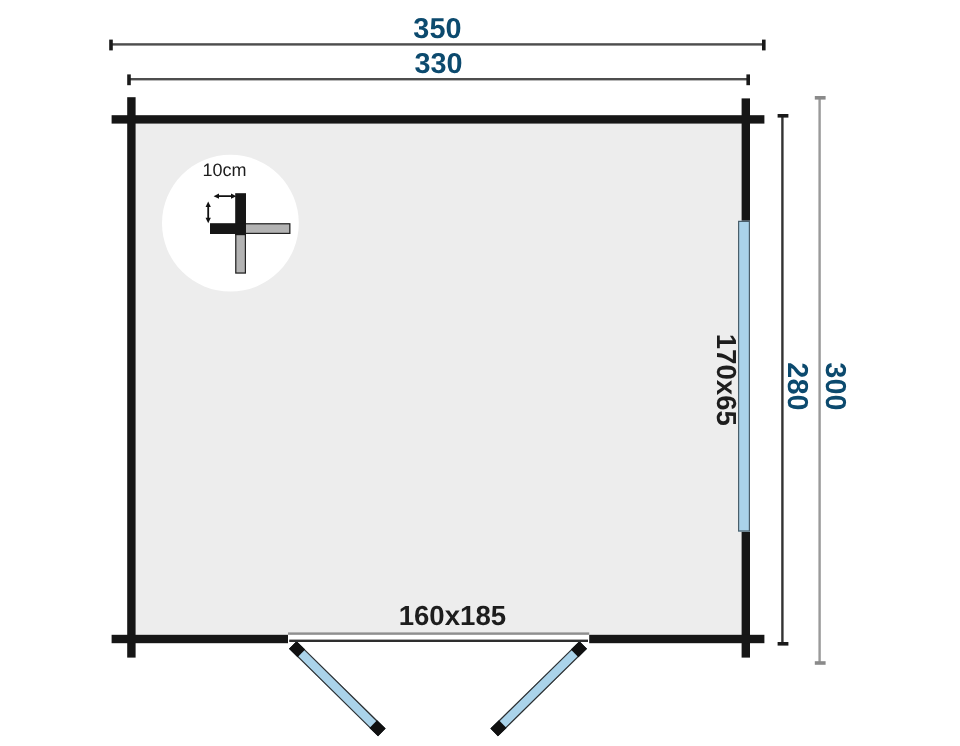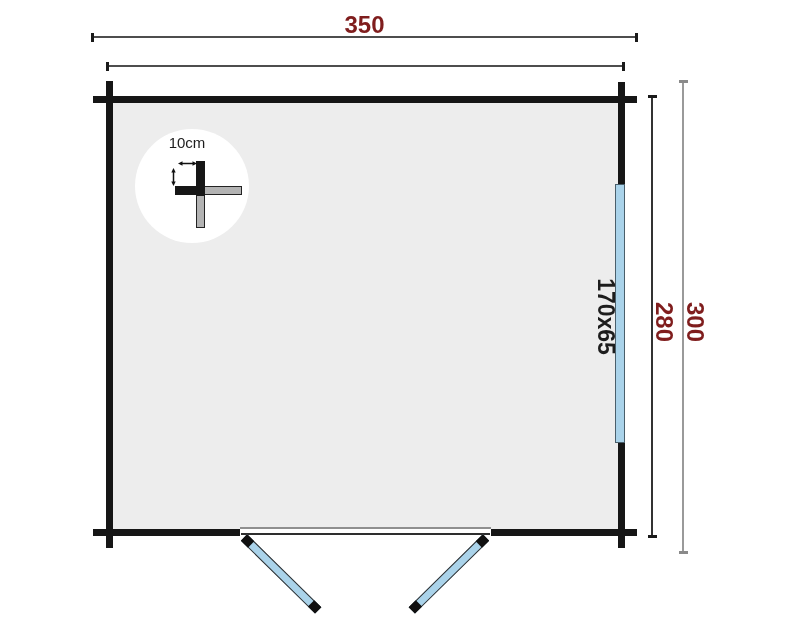--- a/index.html
+++ b/index.html
@@ -55,21 +55,21 @@
   .dim-330 { left:107px; top:65px; width:517px; }
   .dim-280 { left:651px; top:96px; height:441px; }
   .dim-300 { left:682px; top:81px; height:472px; background:#9a9a9a; }
   .dim-h .tick { position:absolute; width:3px; height:9px; top:-3px; background:#1a1a1a; }
   .dim-h .tick-start { left:-1px; } .dim-h .tick-end { right:-1px; }
   .dim-v .tick { position:absolute; width:9px; height:3px; left:-3px; background:#1a1a1a; }
   .dim-v .tick-start { top:-1px; } .dim-v .tick-end { bottom:-1px; }
   .dim-300 .tick { background:#8a8a8a; }
 
   
-  .dim-label { font-size:24px; font-weight:600; color:#7f1d1d; text-align:center; line-height:1; }
+  .dim-label { font-size:24px; font-weight:600; color:#0c4a6e; text-align:center; line-height:1; }
   .label-350 { left:92px;  top:13px;  width:545px; }
   .label-330 { left:107px; top:42px;  width:517px; }
   .size-label { font-size:23px; font-weight:600; color:#1d1d1d; line-height:1; }
   .label-door { left:252px; top:502px; width:250px; text-align:center; }
   .vlabel { display:flex; align-items:center; justify-content:center; width:30px; height:130px; }
   .vlabel span { transform: rotate(90deg); white-space:nowrap; }
   .label-window { left:590px; top:251px; }
   .label-280 { left:649px; top:257px; }
   .label-300 { left:680px; top:257px; }
 
@@ -92,20 +92,21 @@
   <div class="abs dim-h dim-350">
     <div class="tick tick-start"></div>
     <div class="tick tick-end"></div>
   </div>
   <div class="abs dim-label label-350">350</div>
 
   <div class="abs dim-h dim-330">
     <div class="tick tick-start"></div>
     <div class="tick tick-end"></div>
   </div>
+  <div class="abs dim-label label-330">330</div>
 
   <div class="abs dim-v dim-280">
     <div class="tick tick-start"></div>
     <div class="tick tick-end"></div>
   </div>
   <div class="abs dim-label vlabel label-280">
     <span>280</span>
   </div>
 
   <div class="abs dim-v dim-300">
@@ -124,20 +125,21 @@
   <div class="abs wall wall-bottom-left"></div>
   <div class="abs wall wall-bottom-right"></div>
 
   <div class="abs window-bar"></div>
   <div class="abs size-label vlabel label-window">
     <span>170x65</span>
   </div>
 
   <div class="abs threshold-outer"></div>
   <div class="abs threshold-inner"></div>
+  <div class="abs size-label label-door">160x185</div>
 
   <div class="abs leaf leaf-left">
     <div class="tip tip-start"></div>
     <div class="tip tip-end"></div>
   </div>
   <div class="abs leaf leaf-right">
     <div class="tip tip-start"></div>
     <div class="tip tip-end"></div>
   </div>
 

